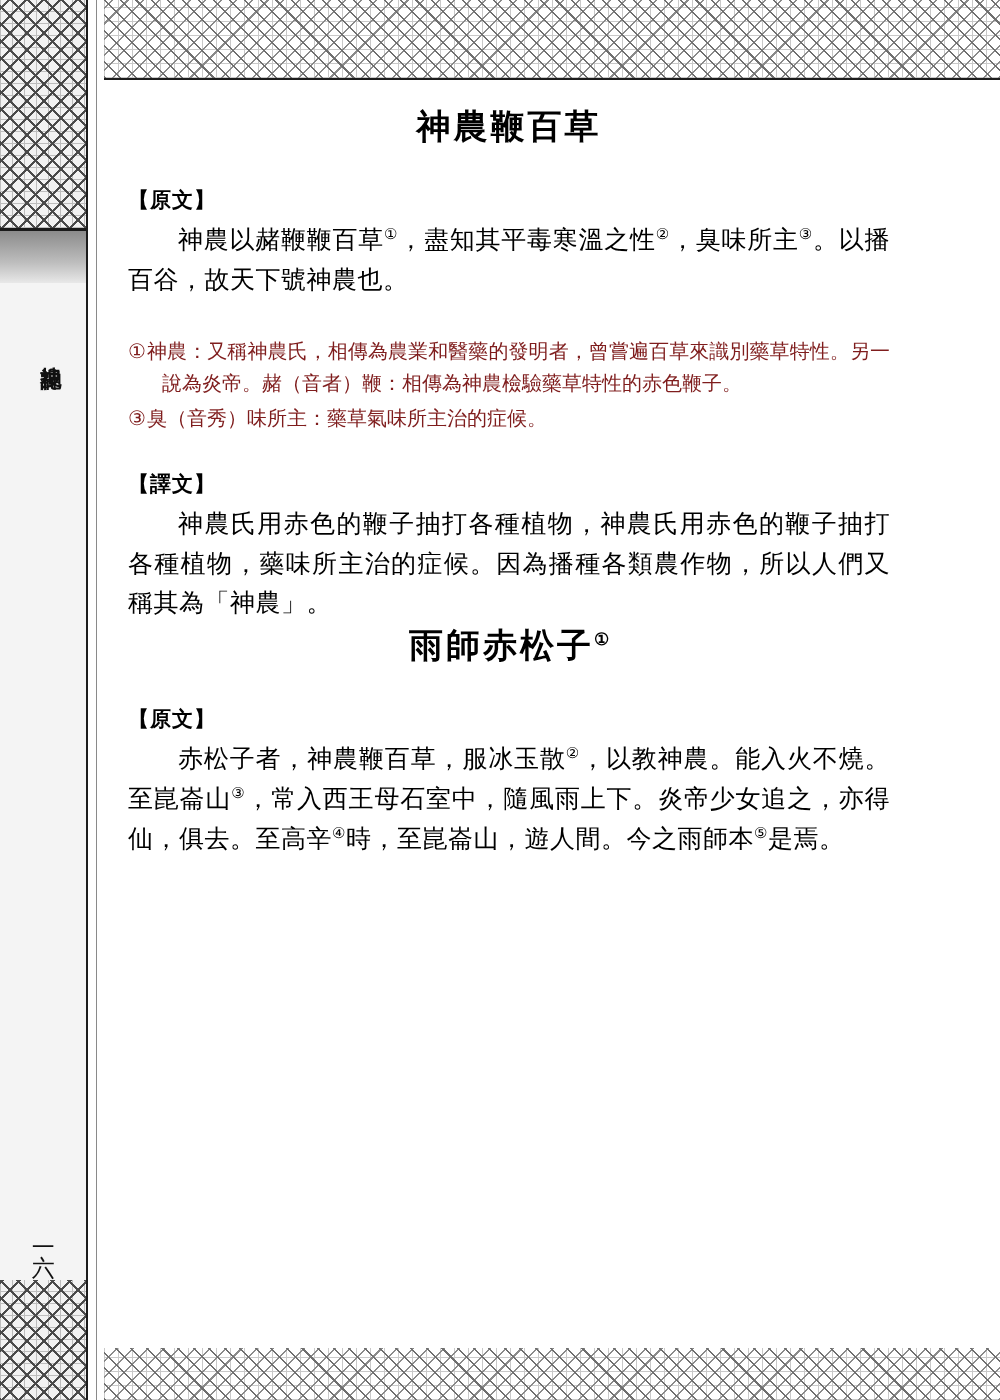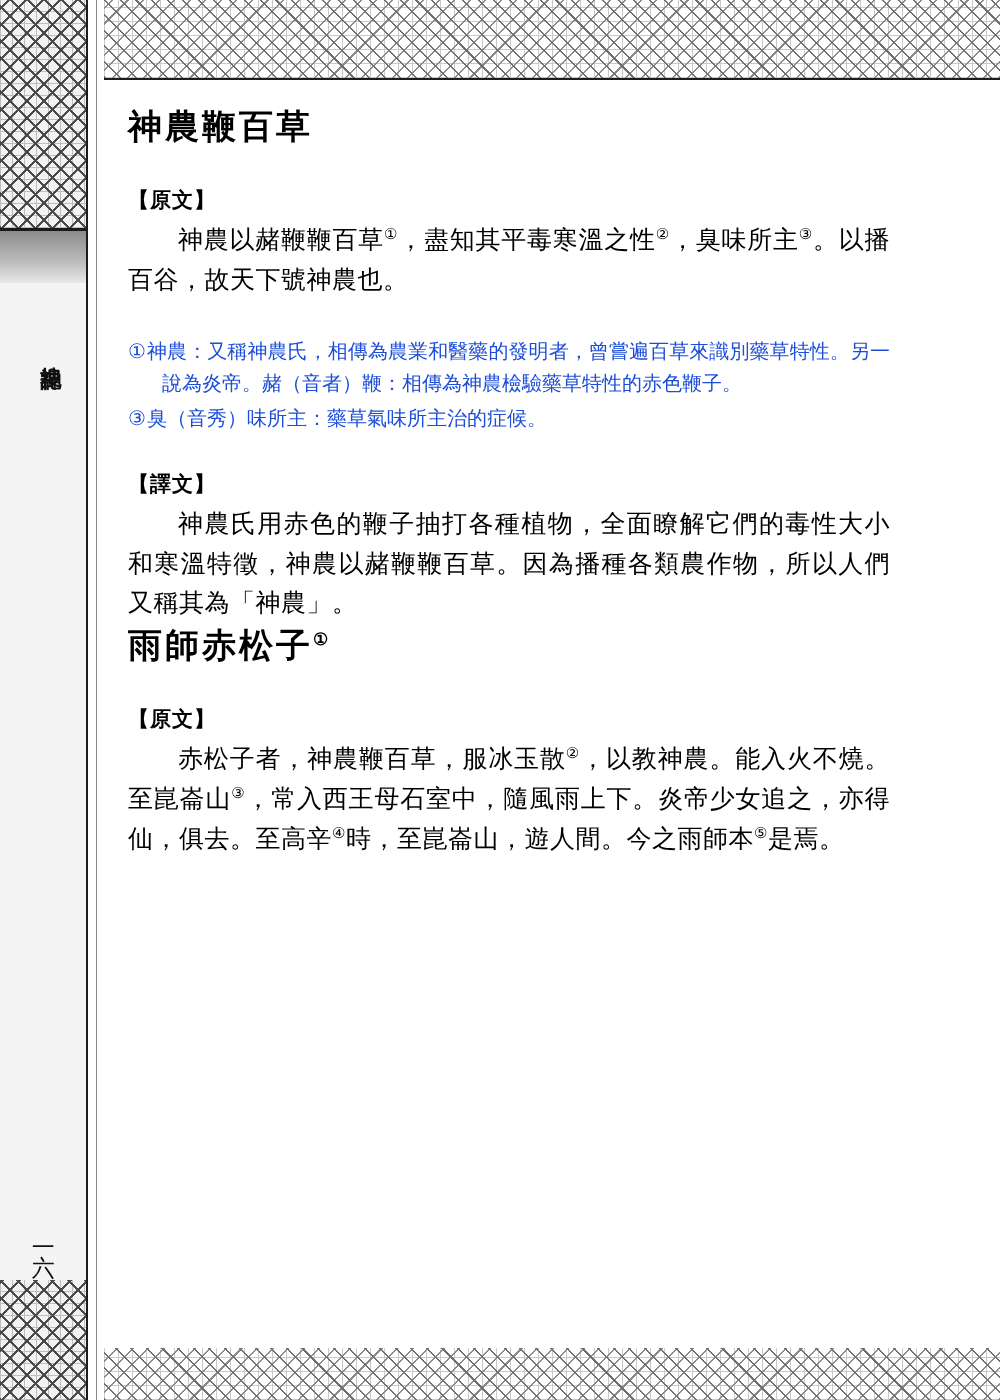--- a/index.html
+++ b/index.html
@@ -130,20 +130,21 @@
     left: 128px;
     top: 104px;
     width: 762px;
     height: 1230px;
   }
 
   h1.sec-title {
     margin: 0;
     font-size: 34px;
     font-weight: bold;
+    text-align: center;
     letter-spacing: 3px;
     color: #000;
     font-family: "Liberation Serif", serif;
   }
   .sec-title .sup {
     font-size: 17px;
     vertical-align: super;
     letter-spacing: 0;
   }
   .title-1 { margin-top: 22px; }
@@ -174,21 +175,21 @@
     vertical-align: super;
   }
 
   
   ul.notes {
     list-style: none;
     margin: 4px 0 0 0;
     padding: 0;
     font-size: 20px;
     line-height: 1.62;
-    color: #1d4ed8;
+    color: #7f1d1d;
   }
   ul.notes li {
     padding-left: 34px;
     text-indent: -34px;
     margin-top: 2px;
     text-align: justify;
     text-justify: inter-character;
   }
   ul.notes li .marker { margin-right: 1px; }
 
@@ -226,21 +227,21 @@
 
   <div class="blk">
     <ul class="notes">
       <li><span class="marker">①</span><span>神農：又稱神農氏，相傳為農業和醫藥的發明者，曾嘗遍百草來識別藥草特性。另一說為炎帝。赭（音者）鞭：相傳為神農檢驗藥草特性的赤色鞭子。</span></li>
       <li><span class="marker">③</span><span>臭（音秀）味所主：藥草氣味所主治的症候。</span></li>
     </ul>
   </div>
 
   <div class="blk">
     <p class="label">【譯文】</p>
-    <p class="body indent">神農氏用赤色的鞭子抽打各種植物，全面瞭解它們的毒性大小和寒溫特徵，神農以赭鞭鞭百草。因為播種各類農作物，所以人們又稱其為「神農」。</p>
+    <p class="body indent">神農氏用赤色的鞭子抽打各種植物，神農氏用赤色的鞭子抽打各種植物，藥味所主治的症候。因為播種各類農作物，所以人們又稱其為「神農」。</p>
   </div>
 
   <h1 class="sec-title title-2">
     <span>雨師赤松子</span><span class="sup">①</span>
   </h1>
 
   <div class="blk block-2">
     <p class="label">【原文】</p>
     <p class="body indent"><span>赤松子者，神農鞭百草，服冰玉散</span><span class="sup">②</span><span>，以教神農。能入火不燒。至崑崙山</span><span class="sup">③</span><span>，常入西王母石室中，隨風雨上下。炎帝少女追之，亦得仙，俱去。至高辛</span><span class="sup">④</span><span>時，至崑崙山，遊人間。今之雨師本</span><span class="sup">⑤</span><span>是焉。</span></p>
   </div>

